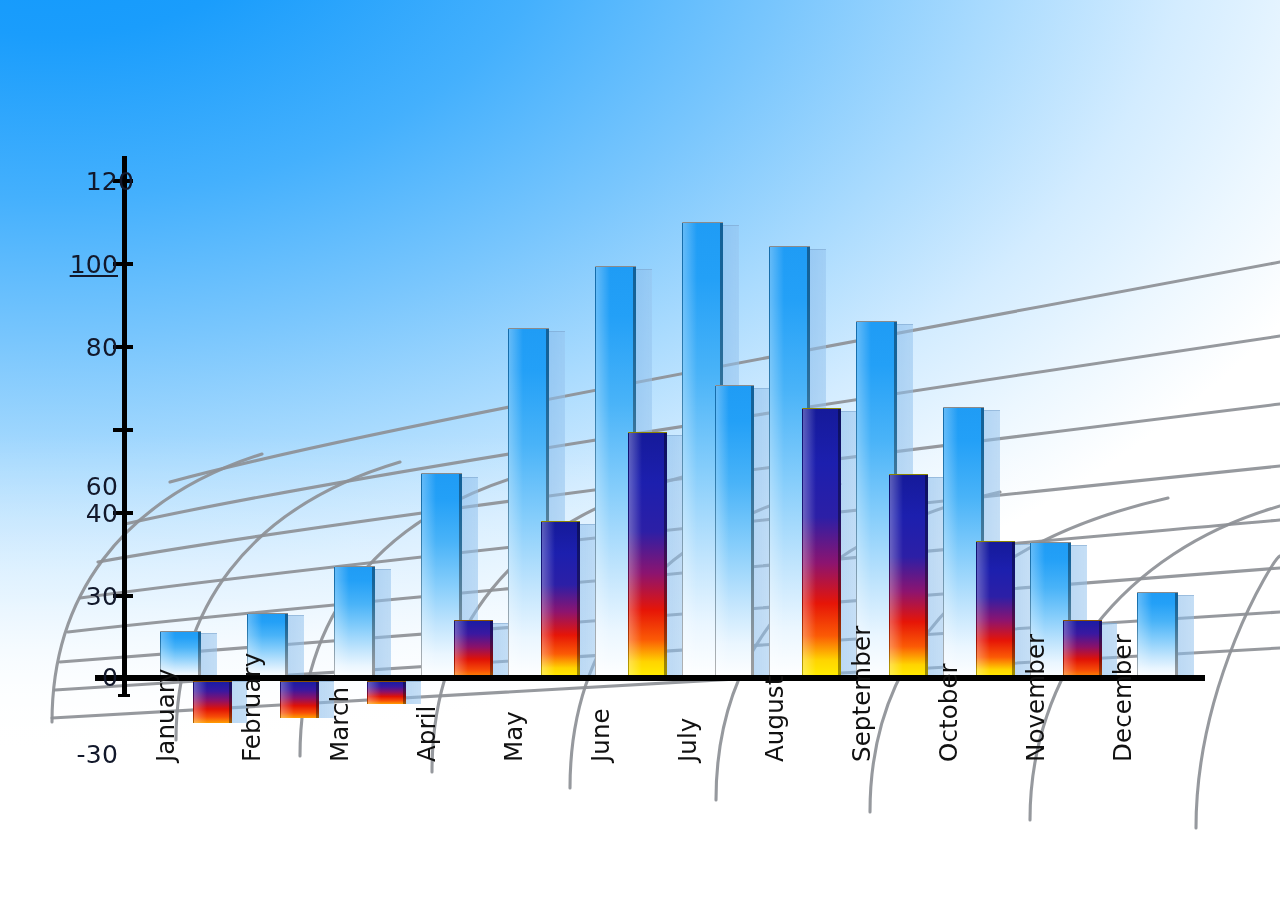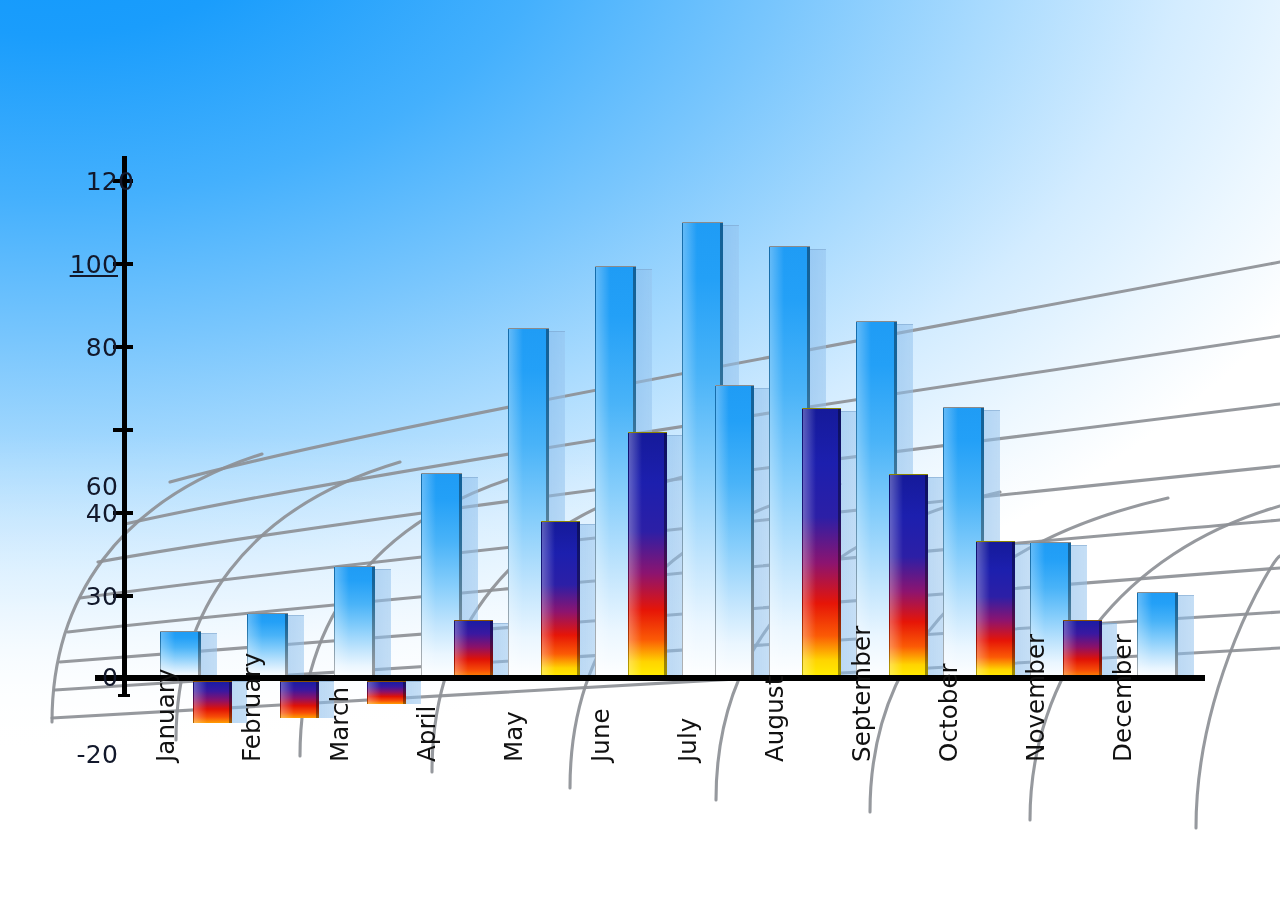--- a/index.html
+++ b/index.html
@@ -292,21 +292,21 @@
   <div class="tick" style="top:594px;"></div>
   <div class="tick" style="top:694px;height:3px;width:12px;left:118px;"></div>
 
   <div class="ylabel" style="left:64px;top:167px;">120</div>
   <div class="ylabel" style="left:48px;top:250px;text-decoration:underline;">100</div>
   <div class="ylabel" style="left:48px;top:333px;">80</div>
   <div class="ylabel" style="left:48px;top:436px;margin-top:36px;">60</div>
   <div class="ylabel" style="left:48px;top:499px;">40</div>
   <div class="ylabel" style="left:48px;top:582px;">30</div>
   <div class="ylabel" style="left:48px;top:663px;">0</div>
-  <div class="ylabel" style="left:38px;top:740px;width:80px;">-20</div>
+  <div class="ylabel" style="left:38px;top:740px;width:80px;">-30</div>
 
   <div class="mlabel" style="left:180px;top:733px;">January</div>
   <div class="mlabel" style="left:266px;top:733px;">February</div>
   <div class="mlabel" style="left:354px;top:733px;">March</div>
   <div class="mlabel" style="left:441px;top:733px;">April</div>
   <div class="mlabel" style="left:528px;top:733px;">May</div>
   <div class="mlabel" style="left:615px;top:733px;">June</div>
   <div class="mlabel" style="left:702px;top:733px;">July</div>
   <div class="mlabel" style="left:789px;top:733px;">August</div>
   <div class="mlabel" style="left:876px;top:733px;">September</div>

